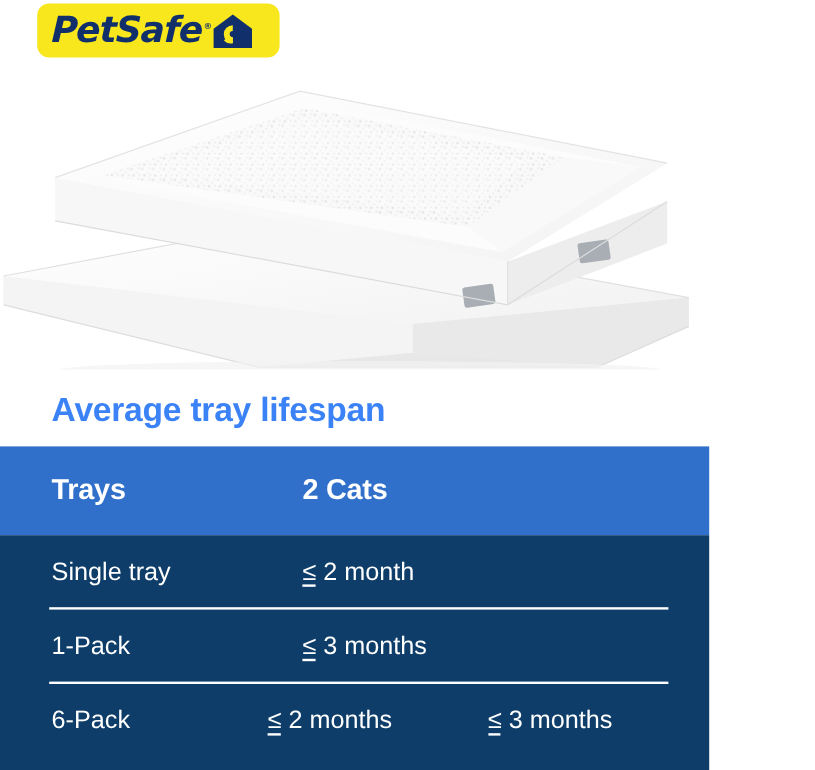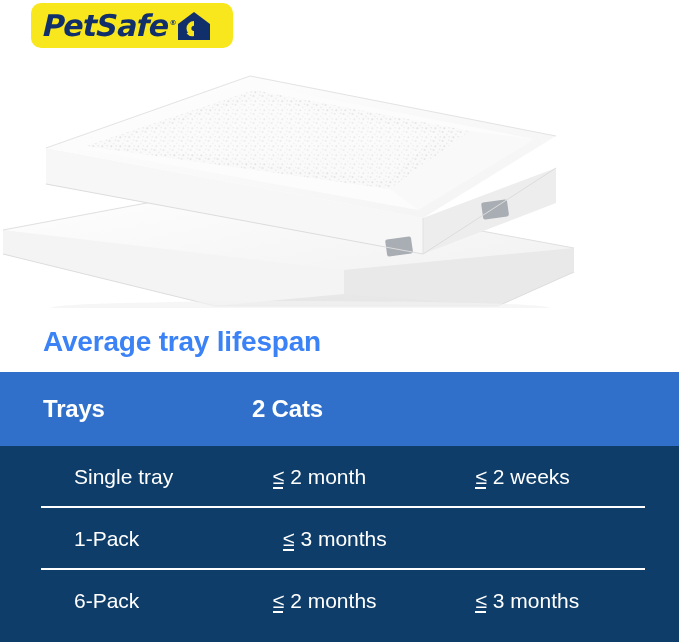--- a/index.html
+++ b/index.html
@@ -79,39 +79,38 @@
     letter-spacing: -0.2px;
     line-height: 1.2;
     white-space: nowrap;
   }
 
   
   .table {
     position: absolute;
     left: 0;
     top: 372px;
-    width: 679px;
+    width: 591px;
     height: 270px;
   }
   .thead {
     height: 74px;
     background: #3070cb;
     display: flex;
     align-items: center;
   }
   .tbody {
     background: #0d3d68;
     height: 196px;
   }
   .trow {
     height: 62px;
     display: flex;
     align-items: center;
     position: relative;
-    padding-left: 31px;
   }
   .trow.divider::after {
     content: "";
     position: absolute;
     left: 41px;
     right: 34px;
     bottom: 0;
     height: 2px;
     background: #ffffff;
   }
@@ -239,21 +238,20 @@
     <div class="thead">
       <div class="cell col-0">Trays</div>
       <div class="cell col-2">2 Cats</div>
     </div>
 
     <div class="tbody">
 
       <div class="trow divider">
         <div class="cell col-0">Single tray</div>
         <div class="cell col-1"><span class="lte">≤</span>&nbsp;<span>2 month</span></div>
-        <div class="cell col-2"><span class="lte">≤</span>&nbsp;<span>2 weeks</span></div>
       </div>
 
       <div class="trow divider">
         <div class="cell col-0">1-Pack</div>
         <div class="cell col-1"><span class="lte">≤</span>&nbsp;<span>3 months</span></div>
       </div>
 
       <div class="trow">
         <div class="cell col-0">6-Pack</div>
         <div class="cell col-1"><span class="lte">≤</span>&nbsp;<span>2 months</span></div>

